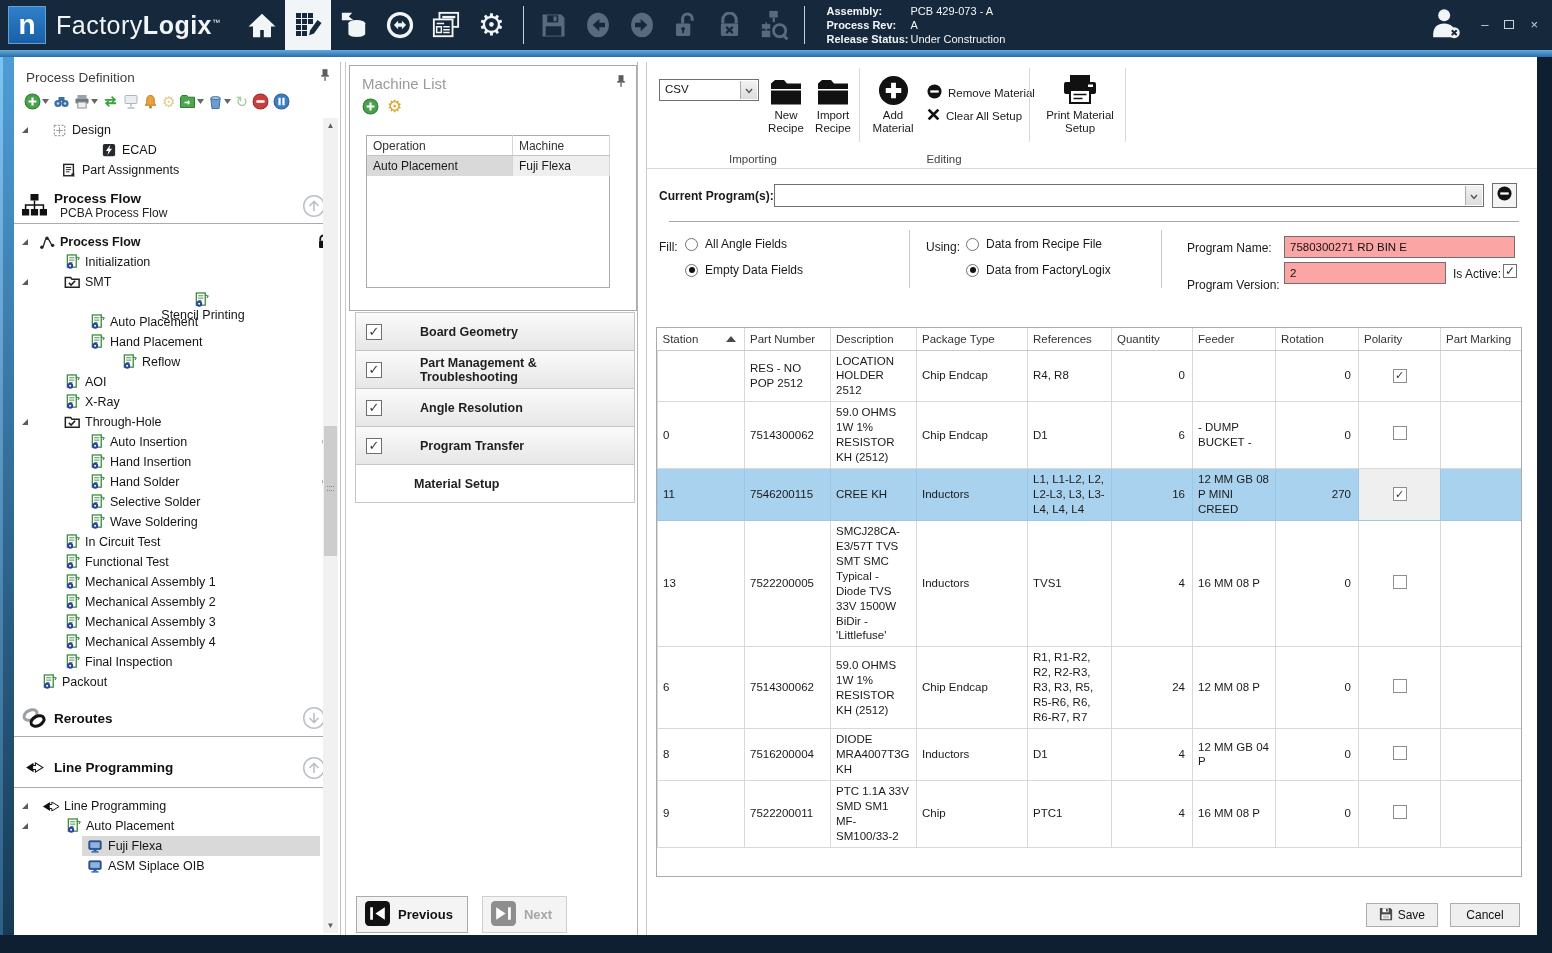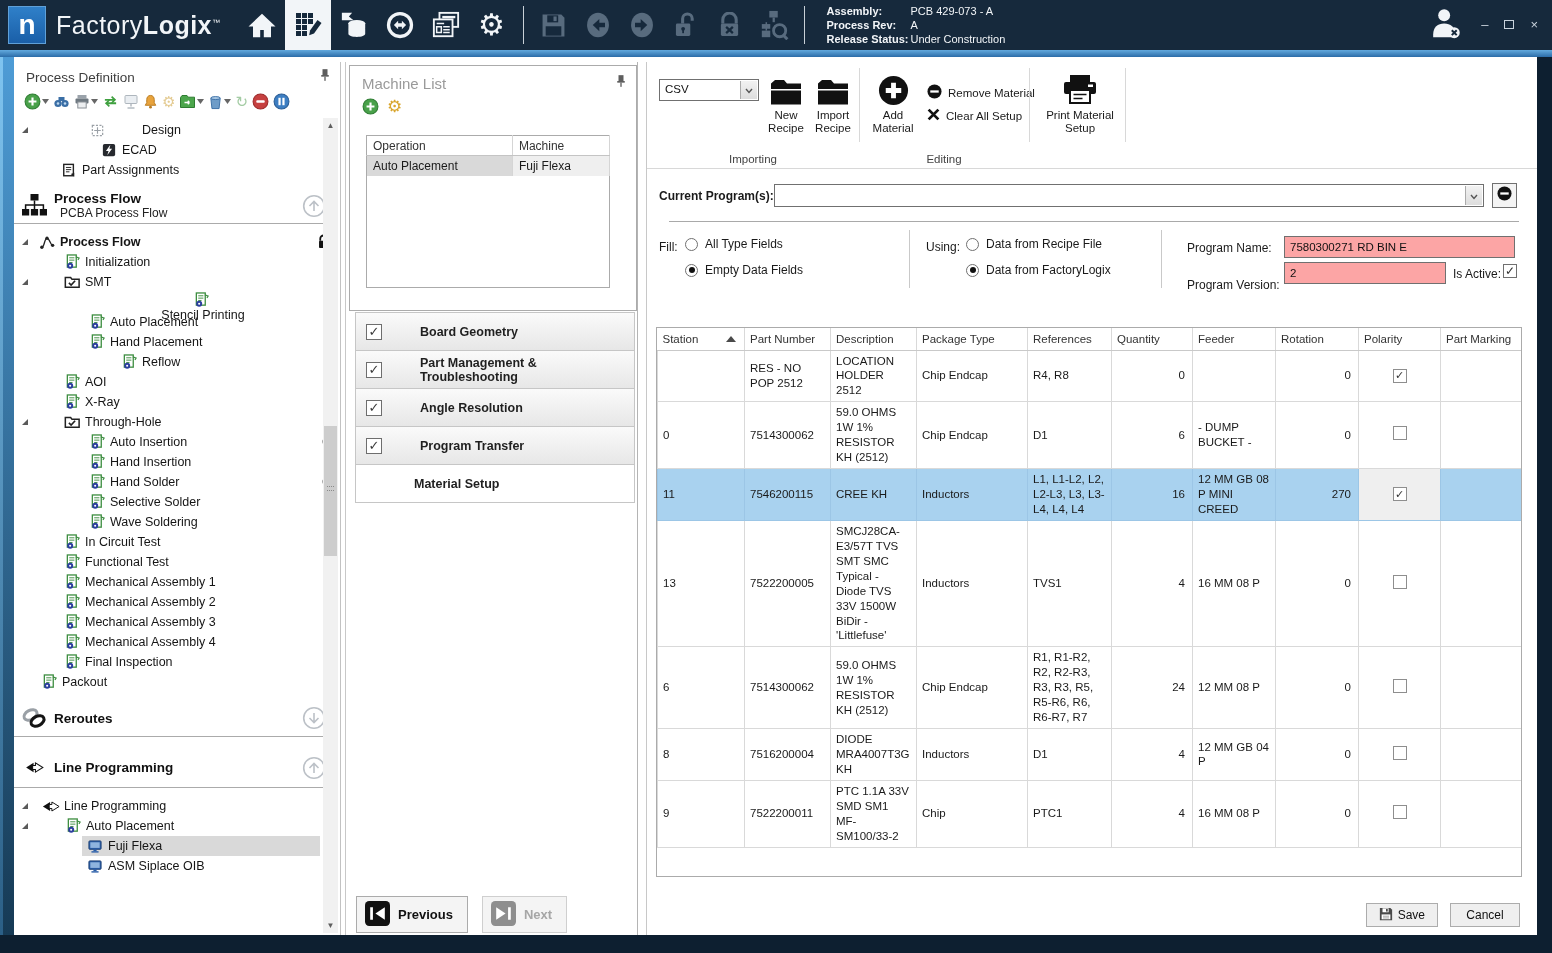--- a/index.html
+++ b/index.html
@@ -391,21 +391,21 @@
         <span class="lt-ic">
           <svg width="17" height="17" viewBox="0 0 16 16">
             <circle cx="8" cy="8" r="7" fill="#3D7EC2" stroke="#2B5E96"></circle>
             <rect x="5.1" y="4.5" width="2.1" height="7" fill="#fff"></rect>
             <rect x="8.8" y="4.5" width="2.1" height="7" fill="#fff"></rect>
           </svg>
         </span>
       </div>
     <div class="tree-area" id="tree-area">
       <div class="tree-block" id="top-tree" style="top:2px;">
-          <div class="trow" style="padding-left: 74px; gap: 32px;">
+          <div class="trow" style="padding-left: 36px;">
             <span class="exp"></span>
             <span class="ticon">
               <svg width="15" height="15" viewBox="0 0 16 16">
                 <rect x="2.5" y="2.5" width="11" height="11" fill="none" stroke="#9AA0A6" stroke-width="1.3" stroke-dasharray="2.2,1.6"></rect>
                 <path d="M8 4.5v7M4.5 8h7" stroke="#9AA0A6" stroke-width="1.2"></path>
               </svg>
             </span>
             <span class="tlabel">Design</span>
           </div>
           <div class="trow" style="padding-left: 86px;">
@@ -1015,21 +1015,21 @@
             <circle cx="8" cy="8" r="7.5" fill="#111"></circle>
             <rect x="3.5" y="6.8" width="9" height="2.4" fill="#fff"></rect>
           </svg></span>
       </div>
 
     <div class="hline" style="left:22px; right:18px; top:159px;"></div>
 
     <div class="flabel" style="left:12px; top:178px;">Fill:</div>
     <div class="radio-row" style="left:38px; top:175px;">
       <span class="radio"></span>
-      <span>All Type Fields</span>
+      <span>All Angle Fields</span>
     </div>
     <div class="radio-row" style="left:38px; top:201px;">
       <span class="radio sel"></span>
       <span>Empty Data Fields</span>
     </div>
     <div class="vline" style="left:262px; top:168px; height:58px;"></div>
 
     <div class="flabel" style="left:279px; top:178px;">Using:</div>
     <div class="radio-row" style="left:319px; top:175px;">
       <span class="radio"></span>

